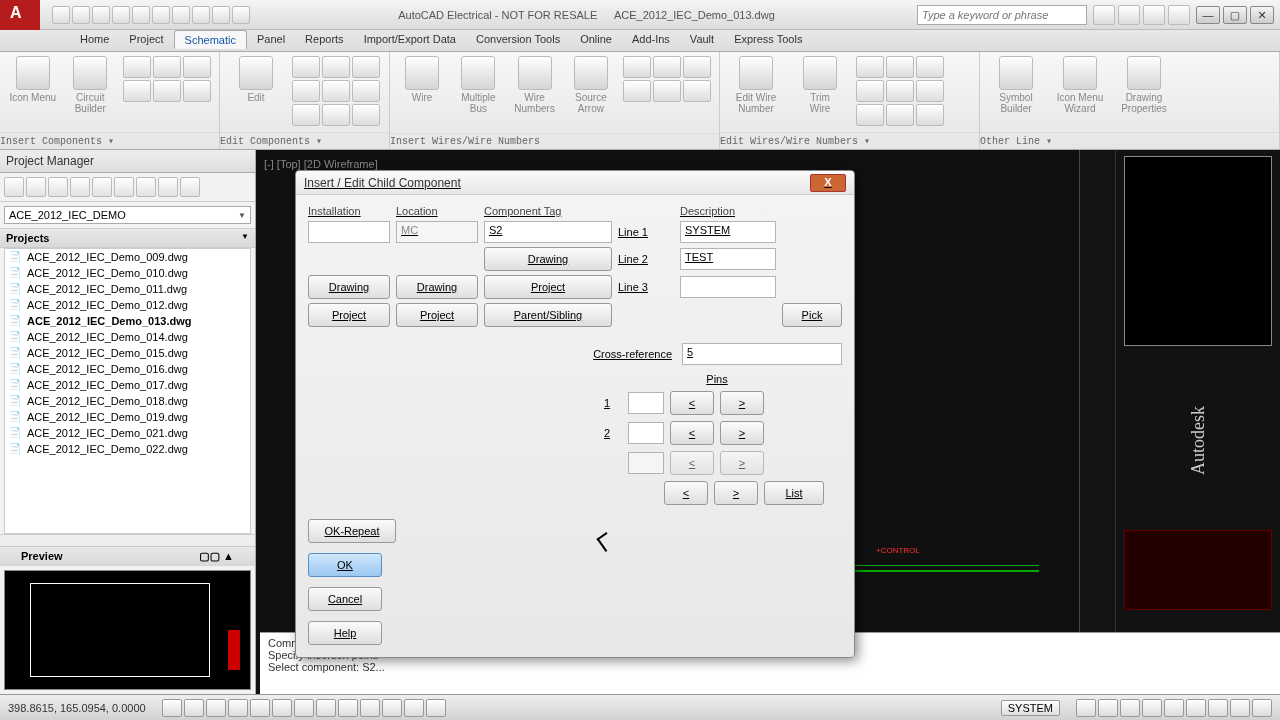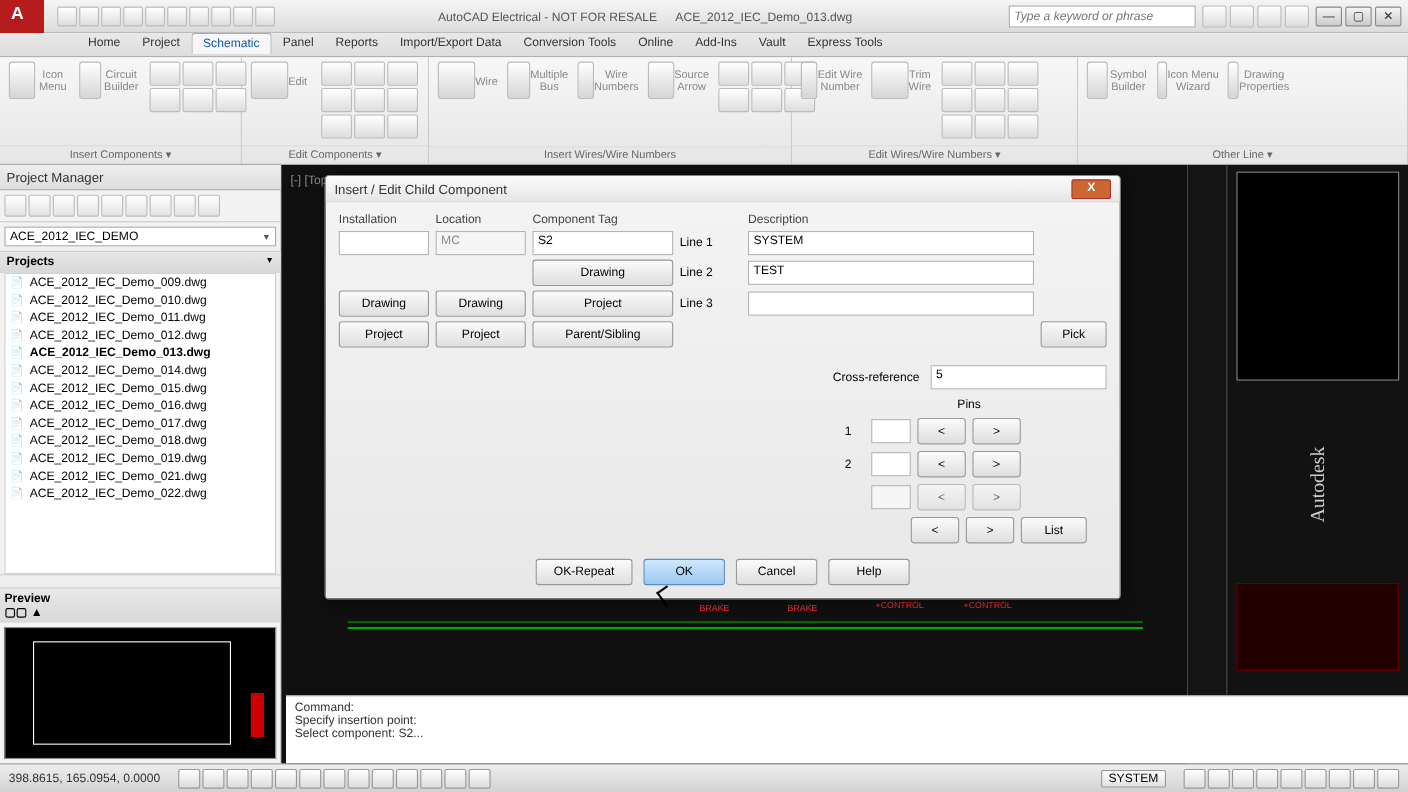--- a/index.html
+++ b/index.html
@@ -20,42 +20,42 @@
 
 
 .ribbon-tabs{height:22px;background:linear-gradient(#e8e8e8,#ddd);display:flex;align-items:flex-start;padding-left:70px;border-bottom:1px solid #aaa;}
 .ribbon-tabs .tab{padding:3px 10px;color:#333;cursor:pointer;}
 .ribbon-tabs .tab.active{background:#f7f7f7;border:1px solid #aaa;border-bottom:none;border-radius:3px 3px 0 0;color:#1558aa;}
 
 
 .ribbon{height:98px;background:linear-gradient(#f7f7f7,#e6e6e6);border-bottom:1px solid #aaa;display:flex;}
 .panel-group{border-right:1px solid #ccc;display:flex;flex-direction:column;justify-content:space-between;}
 .panel-items{display:flex;align-items:flex-start;padding:4px 8px;gap:8px;flex:1;}
-.panel-label{font-size:10px;color:#666;text-align:center;padding:2px 0;border-top:1px solid #ddd;}
-.big-btn{display:flex;flex-direction:row;align-items:center;width:56px;cursor:pointer;}
+.panel-label{font-size:10px;color:#666;padding:2px 0;border-top:1px solid #ddd;font-family:Liberation Mono, monospace;}
+.big-btn{display:flex;flex-direction:column;align-items:center;width:56px;cursor:pointer;}
 .big-btn .ico{width:34px;height:34px;background:linear-gradient(#fff,#d5d5d5);border:1px solid #bbb;border-radius:3px;margin-bottom:2px;}
 .big-btn .lbl{font-size:10px;color:#888;text-align:center;line-height:1.1;}
 .mini-grid{display:grid;grid-template-columns:repeat(3,28px);grid-auto-rows:22px;gap:2px;}
 .mini-grid span{border:1px solid #bbb;background:linear-gradient(#fff,#ddd);border-radius:2px;}
 
 
 .main{position:absolute;top:150px;left:0;right:0;bottom:26px;display:flex;}
 .sidebar{width:256px;background:#f2f2f2;border-right:1px solid #aaa;display:flex;flex-direction:column;}
 .pm-header{background:linear-gradient(#eee,#ddd);padding:4px 6px;font-size:12px;color:#333;border-bottom:1px solid #aaa;}
 .pm-toolbar{display:flex;gap:2px;padding:4px;border-bottom:1px solid #ccc;}
 .pm-toolbar span{width:20px;height:20px;border:1px solid #bbb;background:linear-gradient(#fff,#e2e2e2);border-radius:2px;}
 .pm-combo{margin:4px;border:1px solid #aaa;background:#fff;padding:2px 4px;display:flex;justify-content:space-between;align-items:center;}
 .pm-combo::after{content:"▼";font-size:8px;color:#555;}
 .projects-lbl{background:linear-gradient(#e8e8e8,#d8d8d8);padding:3px 6px;font-weight:bold;border-top:1px solid #ccc;border-bottom:1px solid #ccc;display:flex;justify-content:space-between;}
 .projects-lbl::after{content:"▼";font-size:8px;}
 .file-list{flex:1;overflow:auto;background:#fff;margin:0 4px;border:1px solid #ccc;}
 .file-list .item{padding:2px 4px 2px 22px;position:relative;white-space:nowrap;}
 .file-list .item::before{content:"📄";position:absolute;left:4px;font-size:10px;}
 .file-list .item.active{font-weight:bold;background:#fff;}
-.preview-hdr{background:linear-gradient(#e8e8e8,#d8d8d8);padding:3px 4px;font-weight:bold;border-top:1px solid #ccc;display:flex;justify-content:space-between;flex-direction:column;}
+.preview-hdr{background:linear-gradient(#e8e8e8,#d8d8d8);padding:3px 21px;font-weight:bold;border-top:1px solid #ccc;display:flex;justify-content:space-between;}
 .preview-pane{height:120px;background:#000;margin:4px;border:1px solid #888;position:relative;}
 .preview-pane .frame{position:absolute;left:25px;top:12px;right:40px;bottom:12px;border:1px solid #fff;}
 .preview-pane .red{position:absolute;right:10px;top:50%;width:12px;height:40px;background:#c00;}
 
 
 .canvas-wrap{flex:1;position:relative;background:#171717;}
 .canvas{position:absolute;inset:0;background:#101010;}
 .canvas .greenline{position:absolute;left:60px;right:40px;top:420px;height:2px;background:#0a0;}
 .canvas .greenline2{position:absolute;left:60px;right:40px;top:415px;height:1px;background:#0a0;}
 .canvas .redtxt{position:absolute;color:#f33;font-size:8px;}
@@ -71,40 +71,40 @@
 
 
 .status{position:absolute;left:0;right:0;bottom:0;height:26px;background:linear-gradient(#eee,#d2d2d2);border-top:1px solid #999;display:flex;align-items:center;padding:0 8px;gap:6px;}
 .status .coords{color:#333;}
 .status .sb-btns{display:flex;gap:2px;margin-left:10px;}
 .status .sb-btns span{width:20px;height:18px;border:1px solid #999;background:linear-gradient(#fff,#dcdcdc);border-radius:2px;}
 .status .sp{flex:1;}
 .status .model{border:1px solid #999;padding:1px 6px;background:linear-gradient(#fff,#e0e0e0);border-radius:2px;}
 
 
-.dialog{position:absolute;left:295px;top:159px;width:724px;background:linear-gradient(#f4f4f4,#e8e8e8);border:1px solid #888;box-shadow:3px 3px 12px rgba(0,0,0,0.45);border-radius:4px;}
+.dialog{position:absolute;left:295px;top:170px;width:560px;background:linear-gradient(#f4f4f4,#e8e8e8);border:1px solid #888;box-shadow:3px 3px 12px rgba(0,0,0,0.45);border-radius:4px;text-decoration:underline;}
 .dlg-title{height:24px;background:linear-gradient(#fbfbfb,#e6e6e6);border-bottom:1px solid #ccc;display:flex;align-items:center;padding:0 8px;border-radius:4px 4px 0 0;}
 .dlg-title .txt{flex:1;color:#333;font-size:12px;}
 .dlg-close{width:36px;height:18px;background:#c63;border:1px solid #a33;border-radius:2px;text-align:center;color:#fff;font-weight:bold;line-height:15px;cursor:pointer;}
 .dlg-body{padding:10px 12px 12px;}
 .dlg-cols{display:grid;grid-template-columns:82px 82px 128px 56px 1fr 60px;gap:4px 6px;align-items:center;}
 .col-hdr{color:#444;font-size:11px;}
 .txtbox{height:22px;border:1px solid #b4b4b4;background:#fff;padding:2px 4px;}
 .txtbox.ro{background:#f5f5f5;}
 .btn{height:24px;border:1px solid #999;background:linear-gradient(#fbfbfb,#dedede);border-radius:3px;text-align:center;line-height:22px;cursor:pointer;font-size:11px;}
 .btn.primary{background:linear-gradient(#cfe8ff,#9cc8ef);border-color:#5a8ec6;}
 .sec-row{display:flex;align-items:center;gap:10px;margin-top:16px;}
 .ratings-box{width:192px;}
 .ratings-box .txtbox{width:100%;margin-top:4px;}
 .pins{margin-left:auto;width:250px;}
 .pin-row{display:grid;grid-template-columns:30px 36px 44px 44px;gap:6px;margin-bottom:6px;align-items:center;}
 .pin-row .num{text-align:center;}
 .pin-row .txtbox{height:22px;}
 .pin-nav{display:grid;grid-template-columns:44px 44px 60px;gap:6px;margin-top:6px;margin-left:72px;}
-.dlg-actions{display:flex;justify-content:center;gap:10px;margin-top:14px;}
+.dlg-actions{display:flex;justify-content:center;gap:10px;margin-top:14px;flex-direction:column;}
 .dlg-actions .btn{width:74px;}
 .dlg-actions .btn.wide{width:88px;}
 .cursor{position:absolute;left:600px;top:534px;width:14px;height:18px;pointer-events:none;}
 .cursor::before{content:"";position:absolute;border-left:2px solid #000;border-top:2px solid #000;width:10px;height:14px;transform:rotate(-35deg);}
 </style>
 </head>
 <body>
 
 <div class="titlebar">
   <div class="app-logo"></div>

